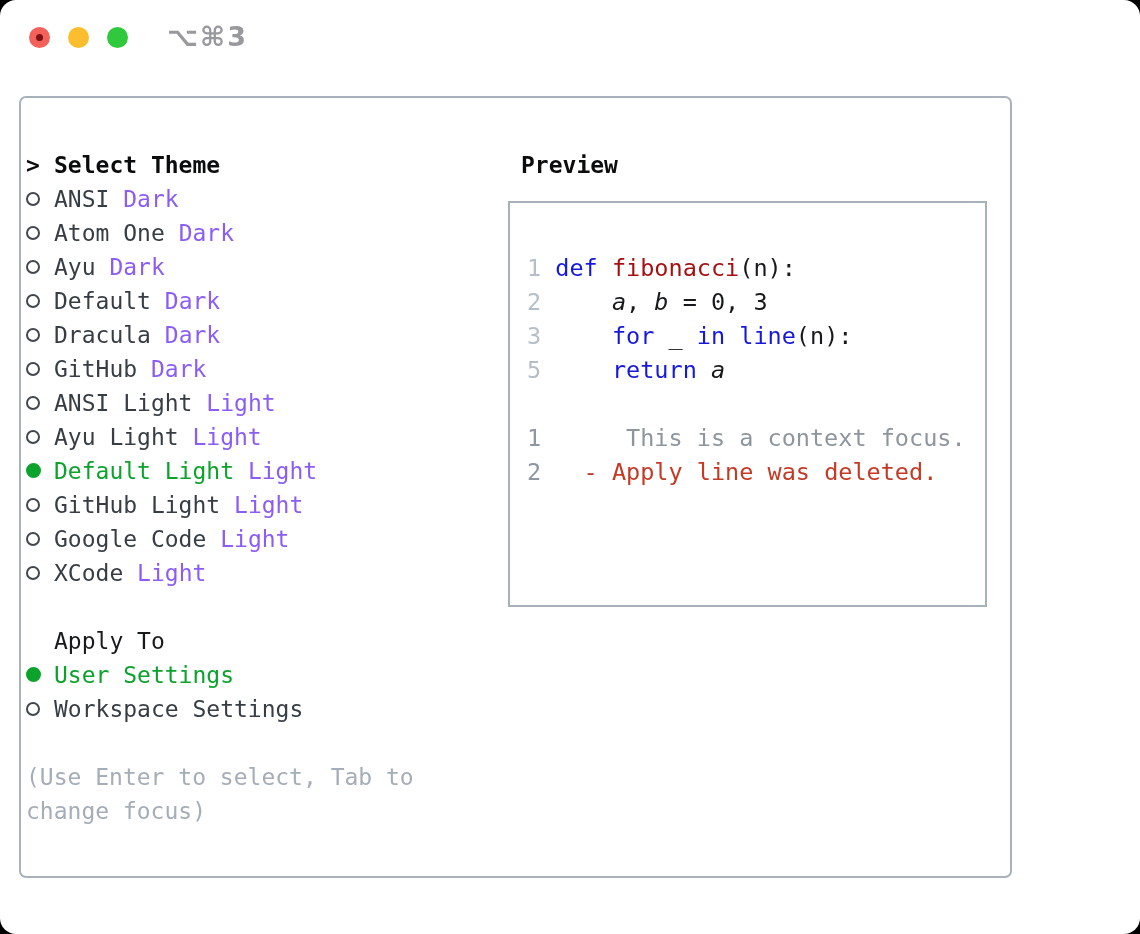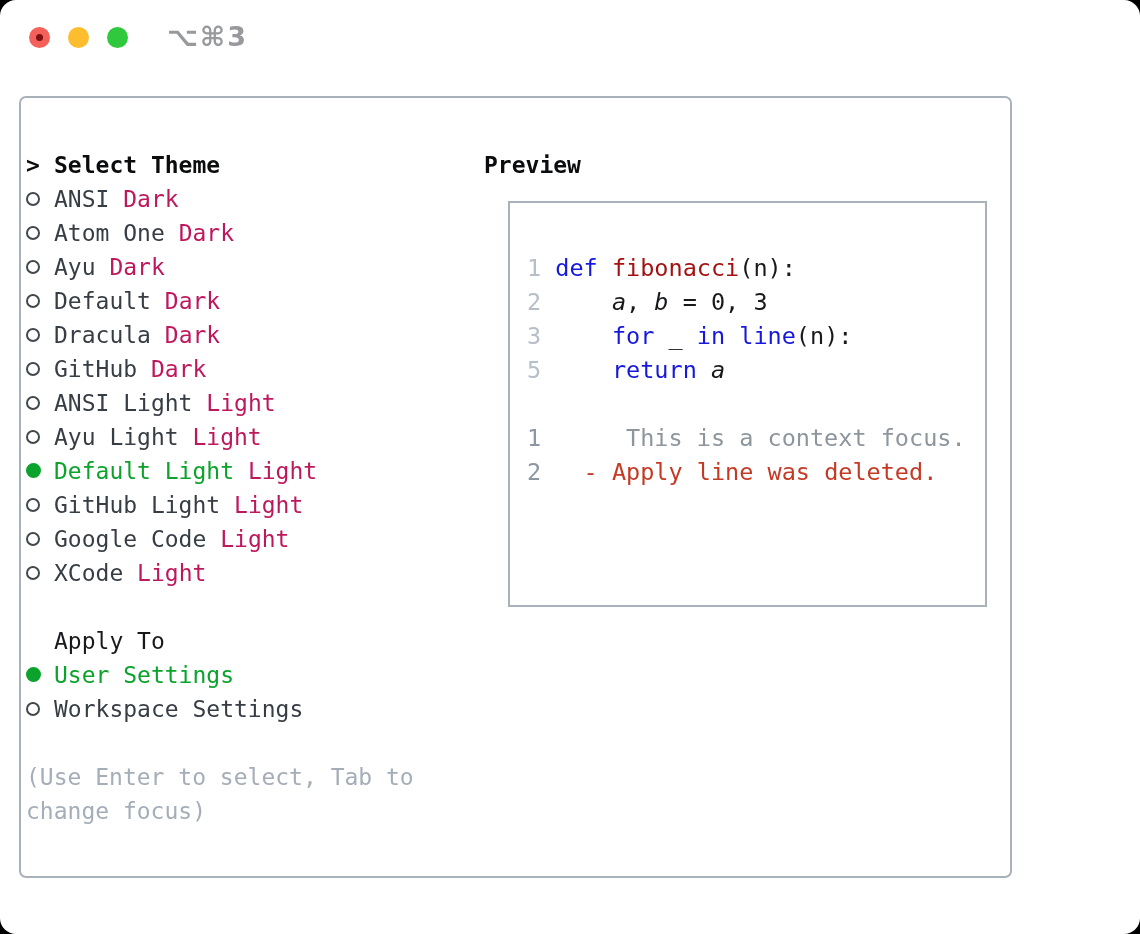--- a/index.html
+++ b/index.html
@@ -20,25 +20,25 @@
   
   .left-col{position:absolute;left:26px;top:148px;font:23px/34px "DejaVu Sans Mono","Liberation Mono",monospace;color:#373d44;white-space:pre;}
   .row{height:34px;}
   .cell-marker{display:inline-block;width:28px;height:34px;position:relative;vertical-align:top;}
   .cursor{font-weight:700;color:#0a0c0e;}
   .hdr{font-weight:700;color:#0a0c0e;}
   .apply-hdr{color:#17191c;}
   .radio{position:absolute;left:0;top:10px;width:14px;height:14px;border:2px solid #42484f;border-radius:50%;box-sizing:border-box;background:transparent;}
   .radio.sel{background:#0ba32c;border-color:#0ba32c;width:15px;height:15px;top:9px;}
   .name.sel{color:#0ba32c;}
-  .tag{color:#be185d;}
+  .tag{color:#8b5cf6;}
   .help{color:#a4adb8;}
 
   
-  .preview-label{position:absolute;left:484px;top:148px;height:34px;font:700 23px/34px "DejaVu Sans Mono","Liberation Mono",monospace;color:#0a0c0e;white-space:pre;}
+  .preview-label{position:absolute;left:521px;top:148px;height:34px;font:700 23px/34px "DejaVu Sans Mono","Liberation Mono",monospace;color:#0a0c0e;white-space:pre;}
   .preview-box{position:absolute;left:508px;top:201px;width:479px;height:406px;border:2px solid #a9b1bb;box-sizing:border-box;background:#fff;padding:48px 0 0 17px;overflow:hidden;}
   .pline{height:34px;font:23.5px/34px "DejaVu Sans Mono","Liberation Mono",monospace;white-space:pre;}
   .pline.code .num{color:#b6bec8;}
   .pline.diff .num{color:#8d97a4;}
   .tok-pl{color:#17191c;}
   .tok-kw{color:#1618dc;}
   .tok-fn{color:#a51111;}
   .tok-va{color:#17191c;font-style:italic;}
   .tok-ctx{color:#8d959d;}
   .tok-del{color:#c43a25;}

